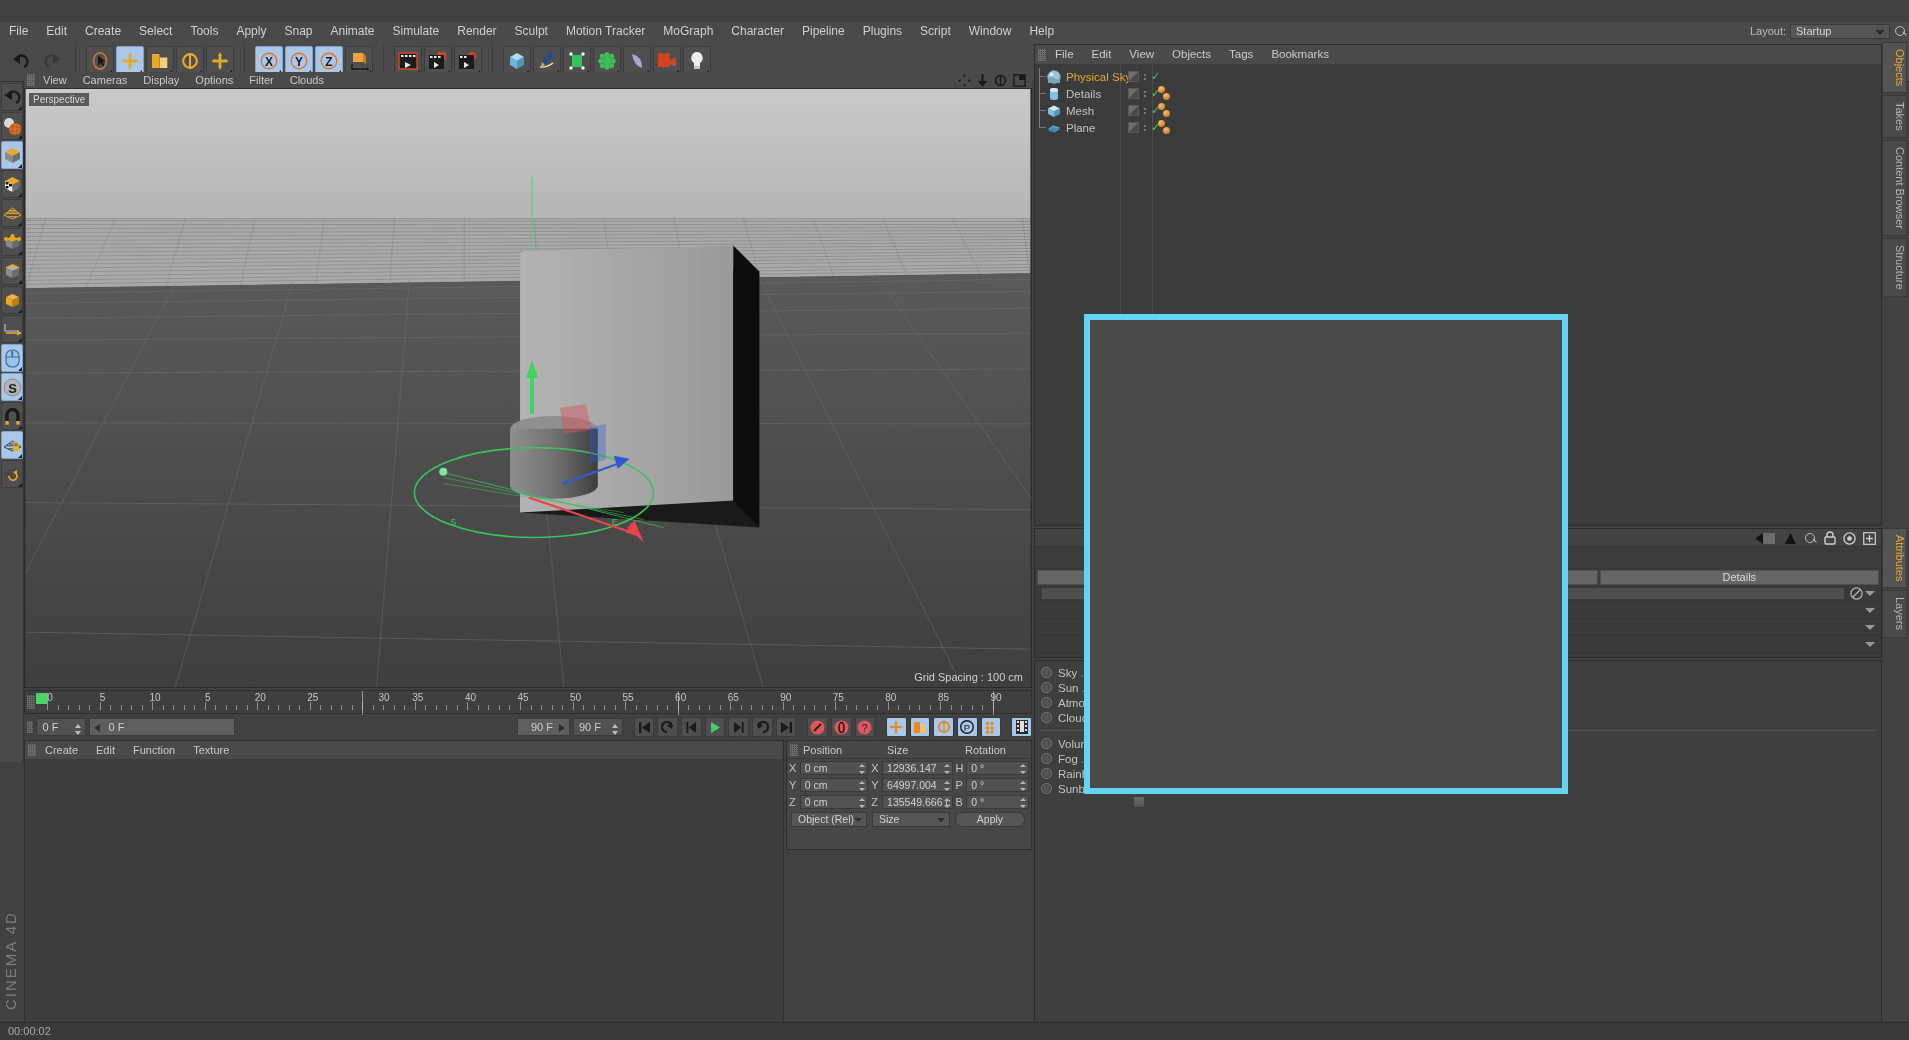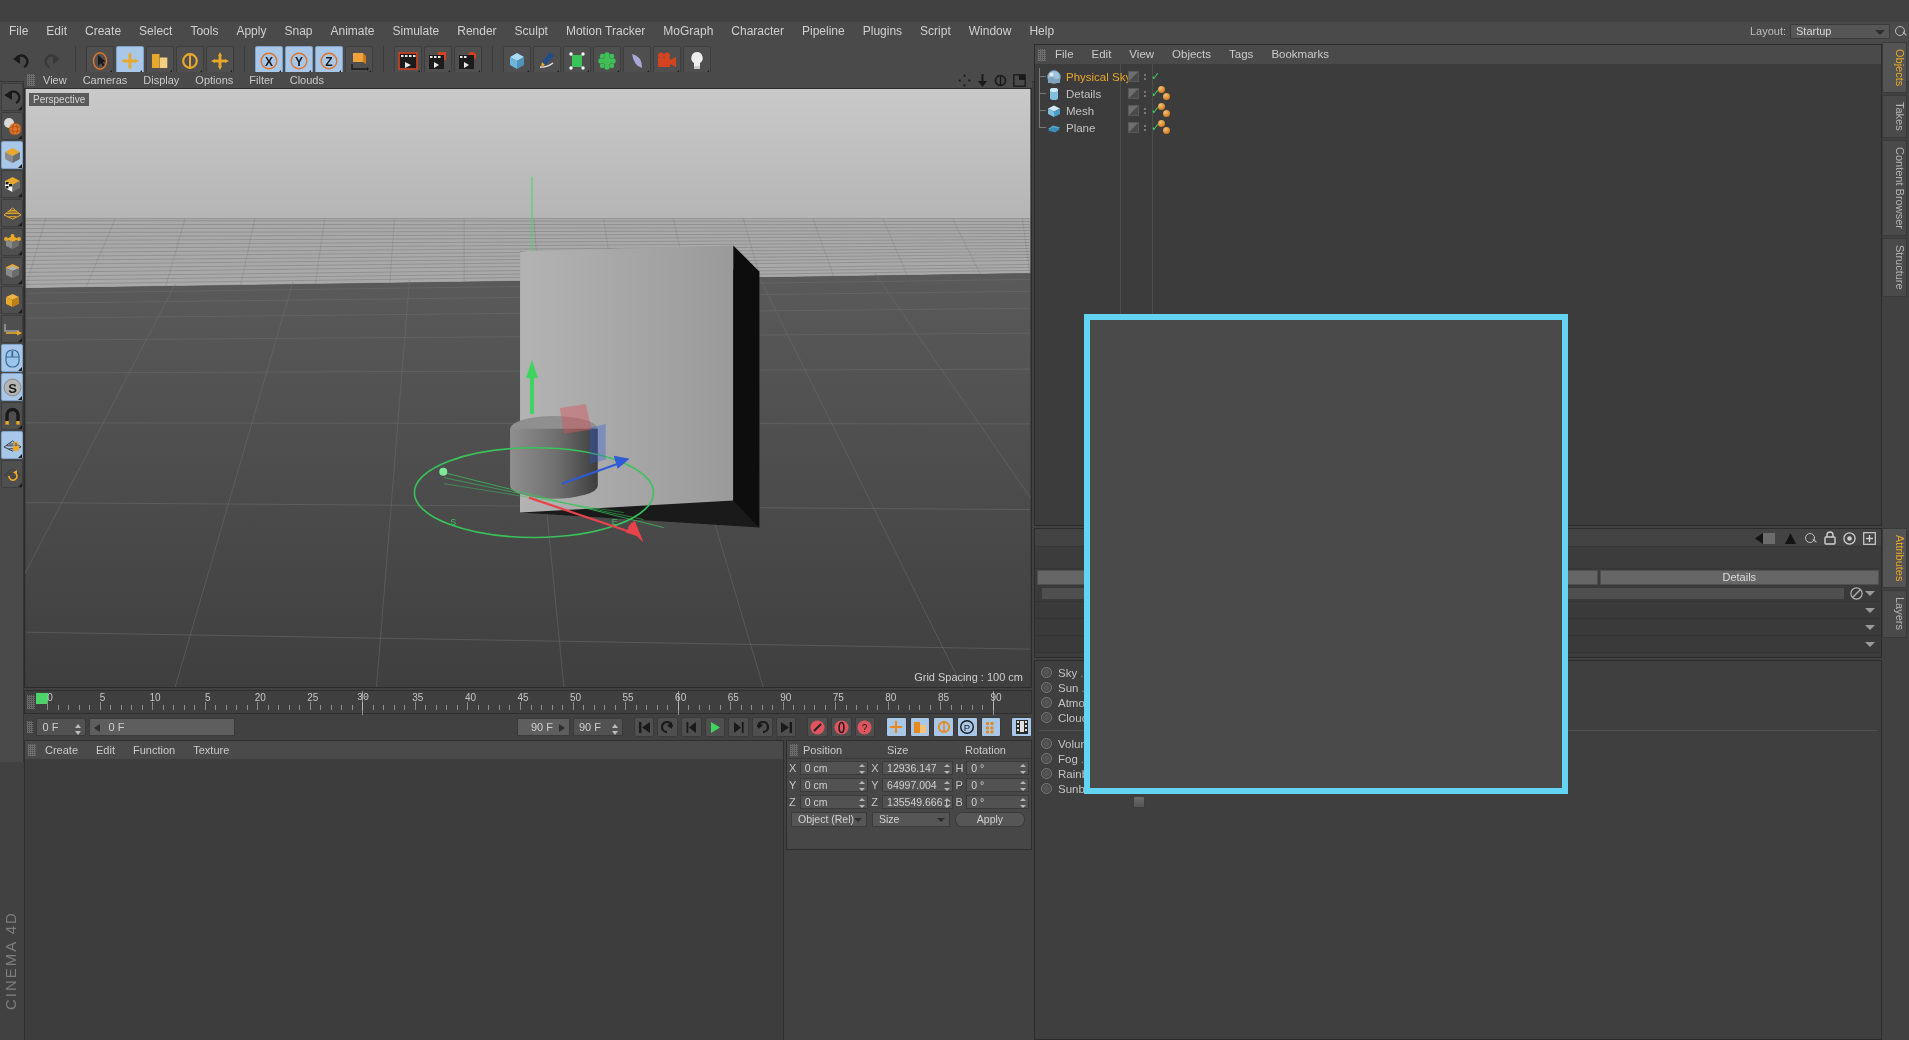--- a/index.html
+++ b/index.html
@@ -975,21 +975,21 @@
       <div class="tl-tick" style="left: 936.467px; height: 5px;"></div>
       <div class="tl-tick" style="left: 946.978px; height: 5px;"></div>
       <div class="tl-tick" style="left: 957.489px; height: 5px;"></div>
       <div class="tl-tick" style="left: 968px; height: 8px;"></div>
       <div class="tl-lbl" style="left: 25px;">0</div>
       <div class="tl-lbl" style="left: 77.5556px;">5</div>
       <div class="tl-lbl" style="left: 130.111px;">10</div>
       <div class="tl-lbl" style="left: 182.667px;">5</div>
       <div class="tl-lbl" style="left: 235.222px;">20</div>
       <div class="tl-lbl" style="left: 287.778px;">25</div>
-      <div class="tl-lbl" style="left: 338px; font-family: Liberation Mono, monospace;">30</div>
+      <div class="tl-lbl" style="left: 359px;">30</div>
       <div class="tl-lbl" style="left: 392.889px;">35</div>
       <div class="tl-lbl" style="left: 445.444px;">40</div>
       <div class="tl-lbl" style="left: 498px;">45</div>
       <div class="tl-lbl" style="left: 550.556px;">50</div>
       <div class="tl-lbl" style="left: 603.111px;">55</div>
       <div class="tl-lbl" style="left: 655.667px;">60</div>
       <div class="tl-lbl" style="left: 708.222px;">65</div>
       <div class="tl-lbl" style="left: 760.778px;">90</div>
       <div class="tl-lbl" style="left: 813.333px;">75</div>
       <div class="tl-lbl" style="left: 865.889px;">80</div>
@@ -1441,14 +1441,17 @@
       <div class="vtab">Content Browser</div>
       <div class="vtab">Structure</div>
     </div>
   <div class="vtabs2" id="vtabs2">
       <div class="vtab active">Attributes</div>
       <div class="vtab">Layers</div>
     </div>
 
   <div class="hl-rect"></div>
 
+  <div class="statusbar">
+    <span class="txt">00:00:02</span>
+  </div>
 
 </div>
 
 </body></html>

